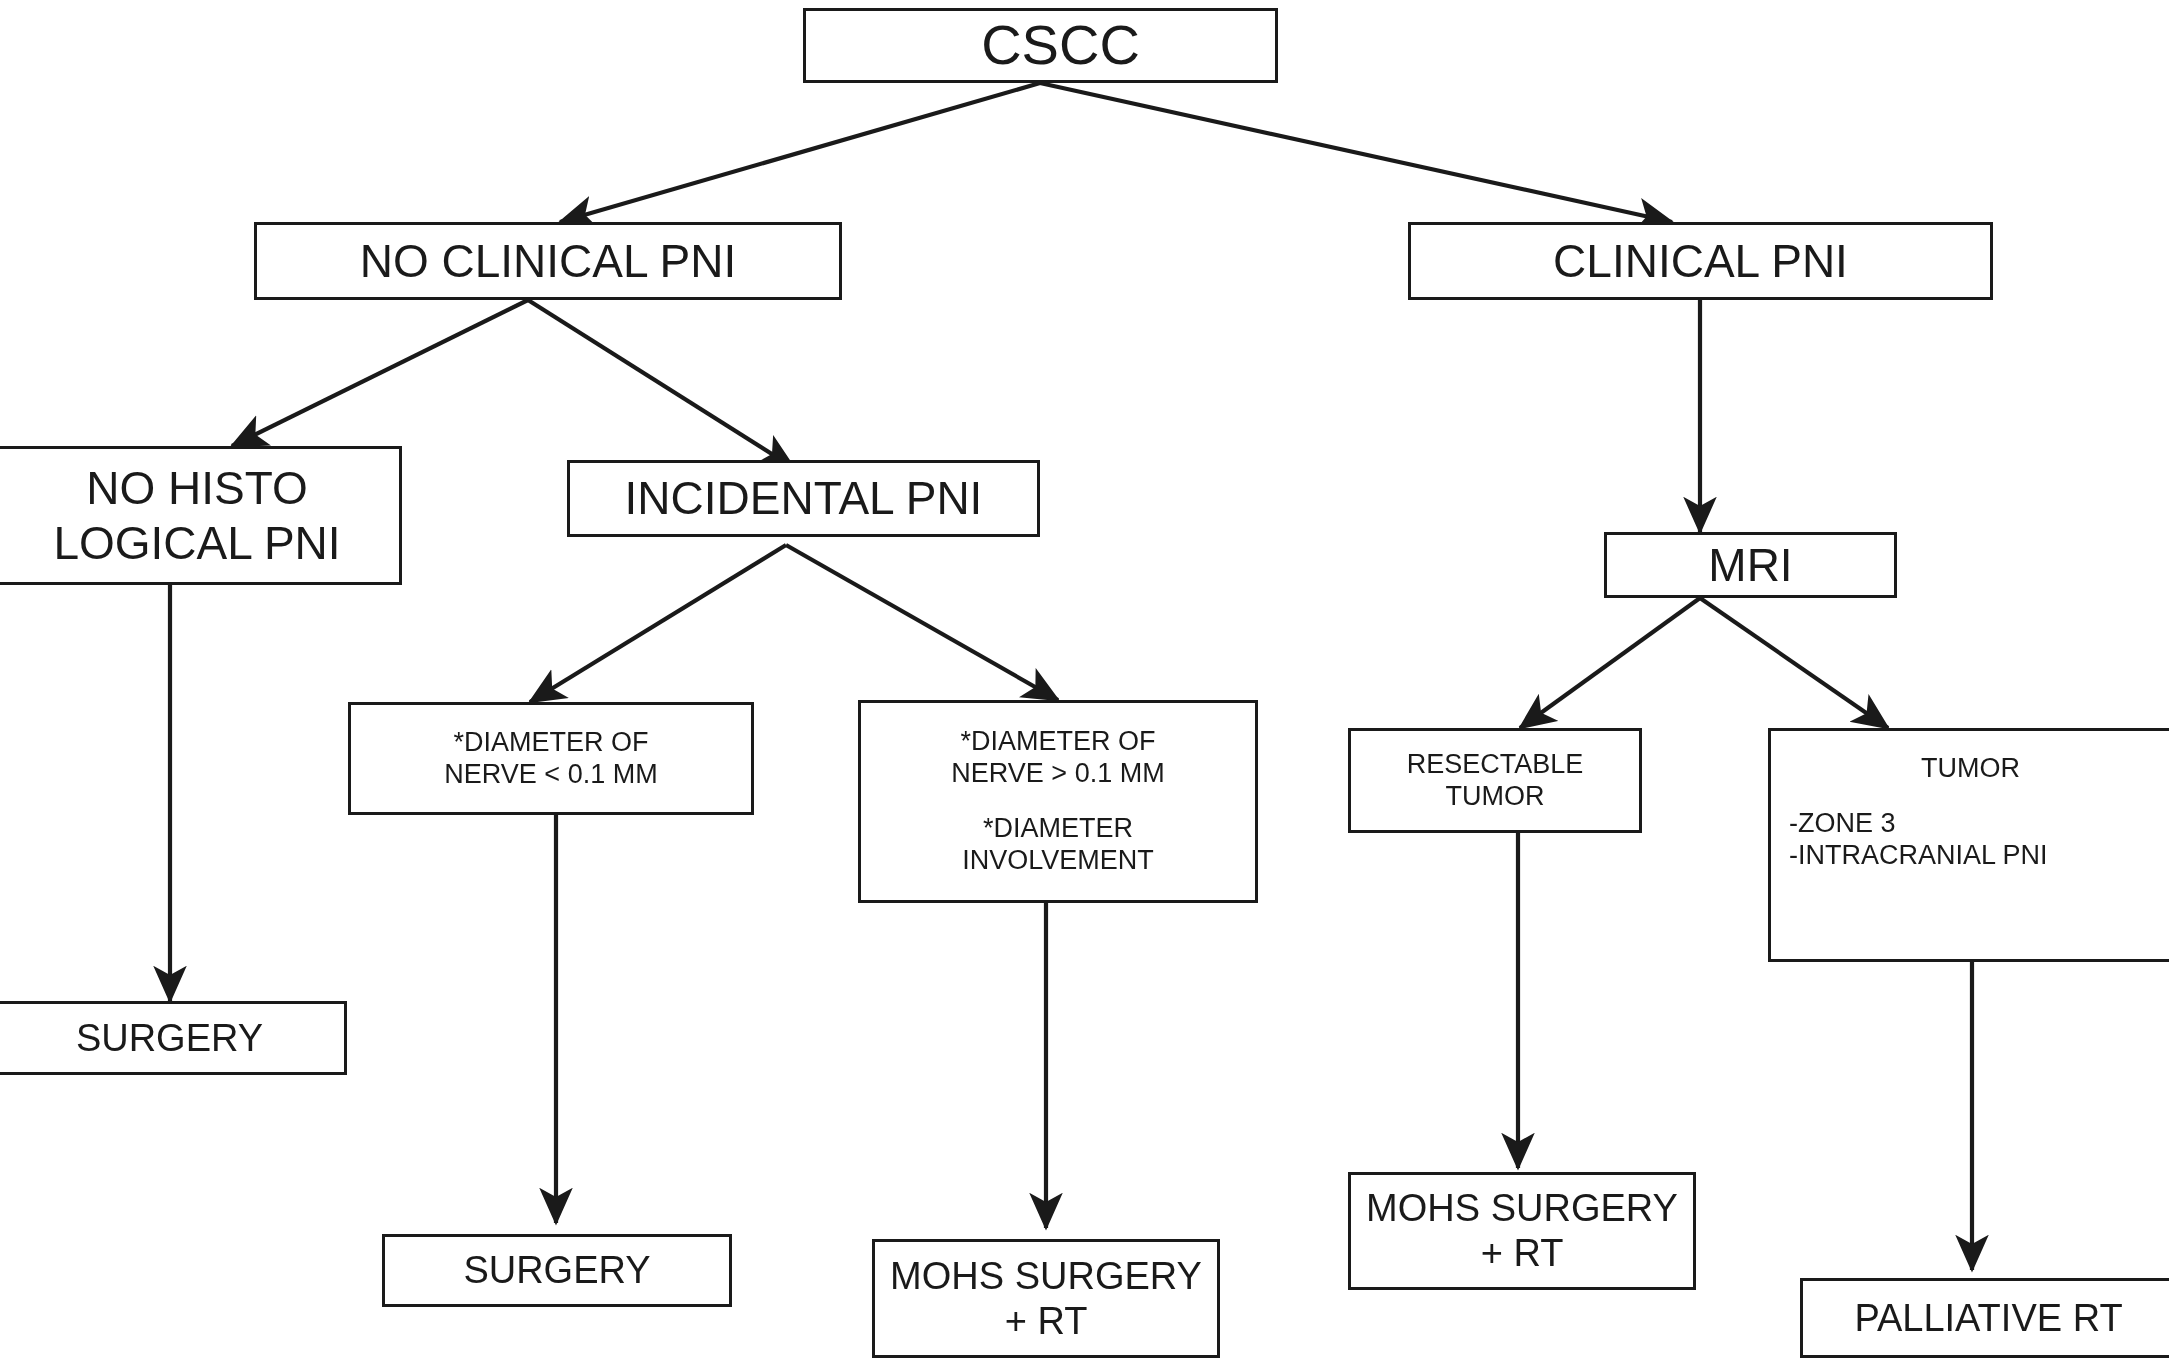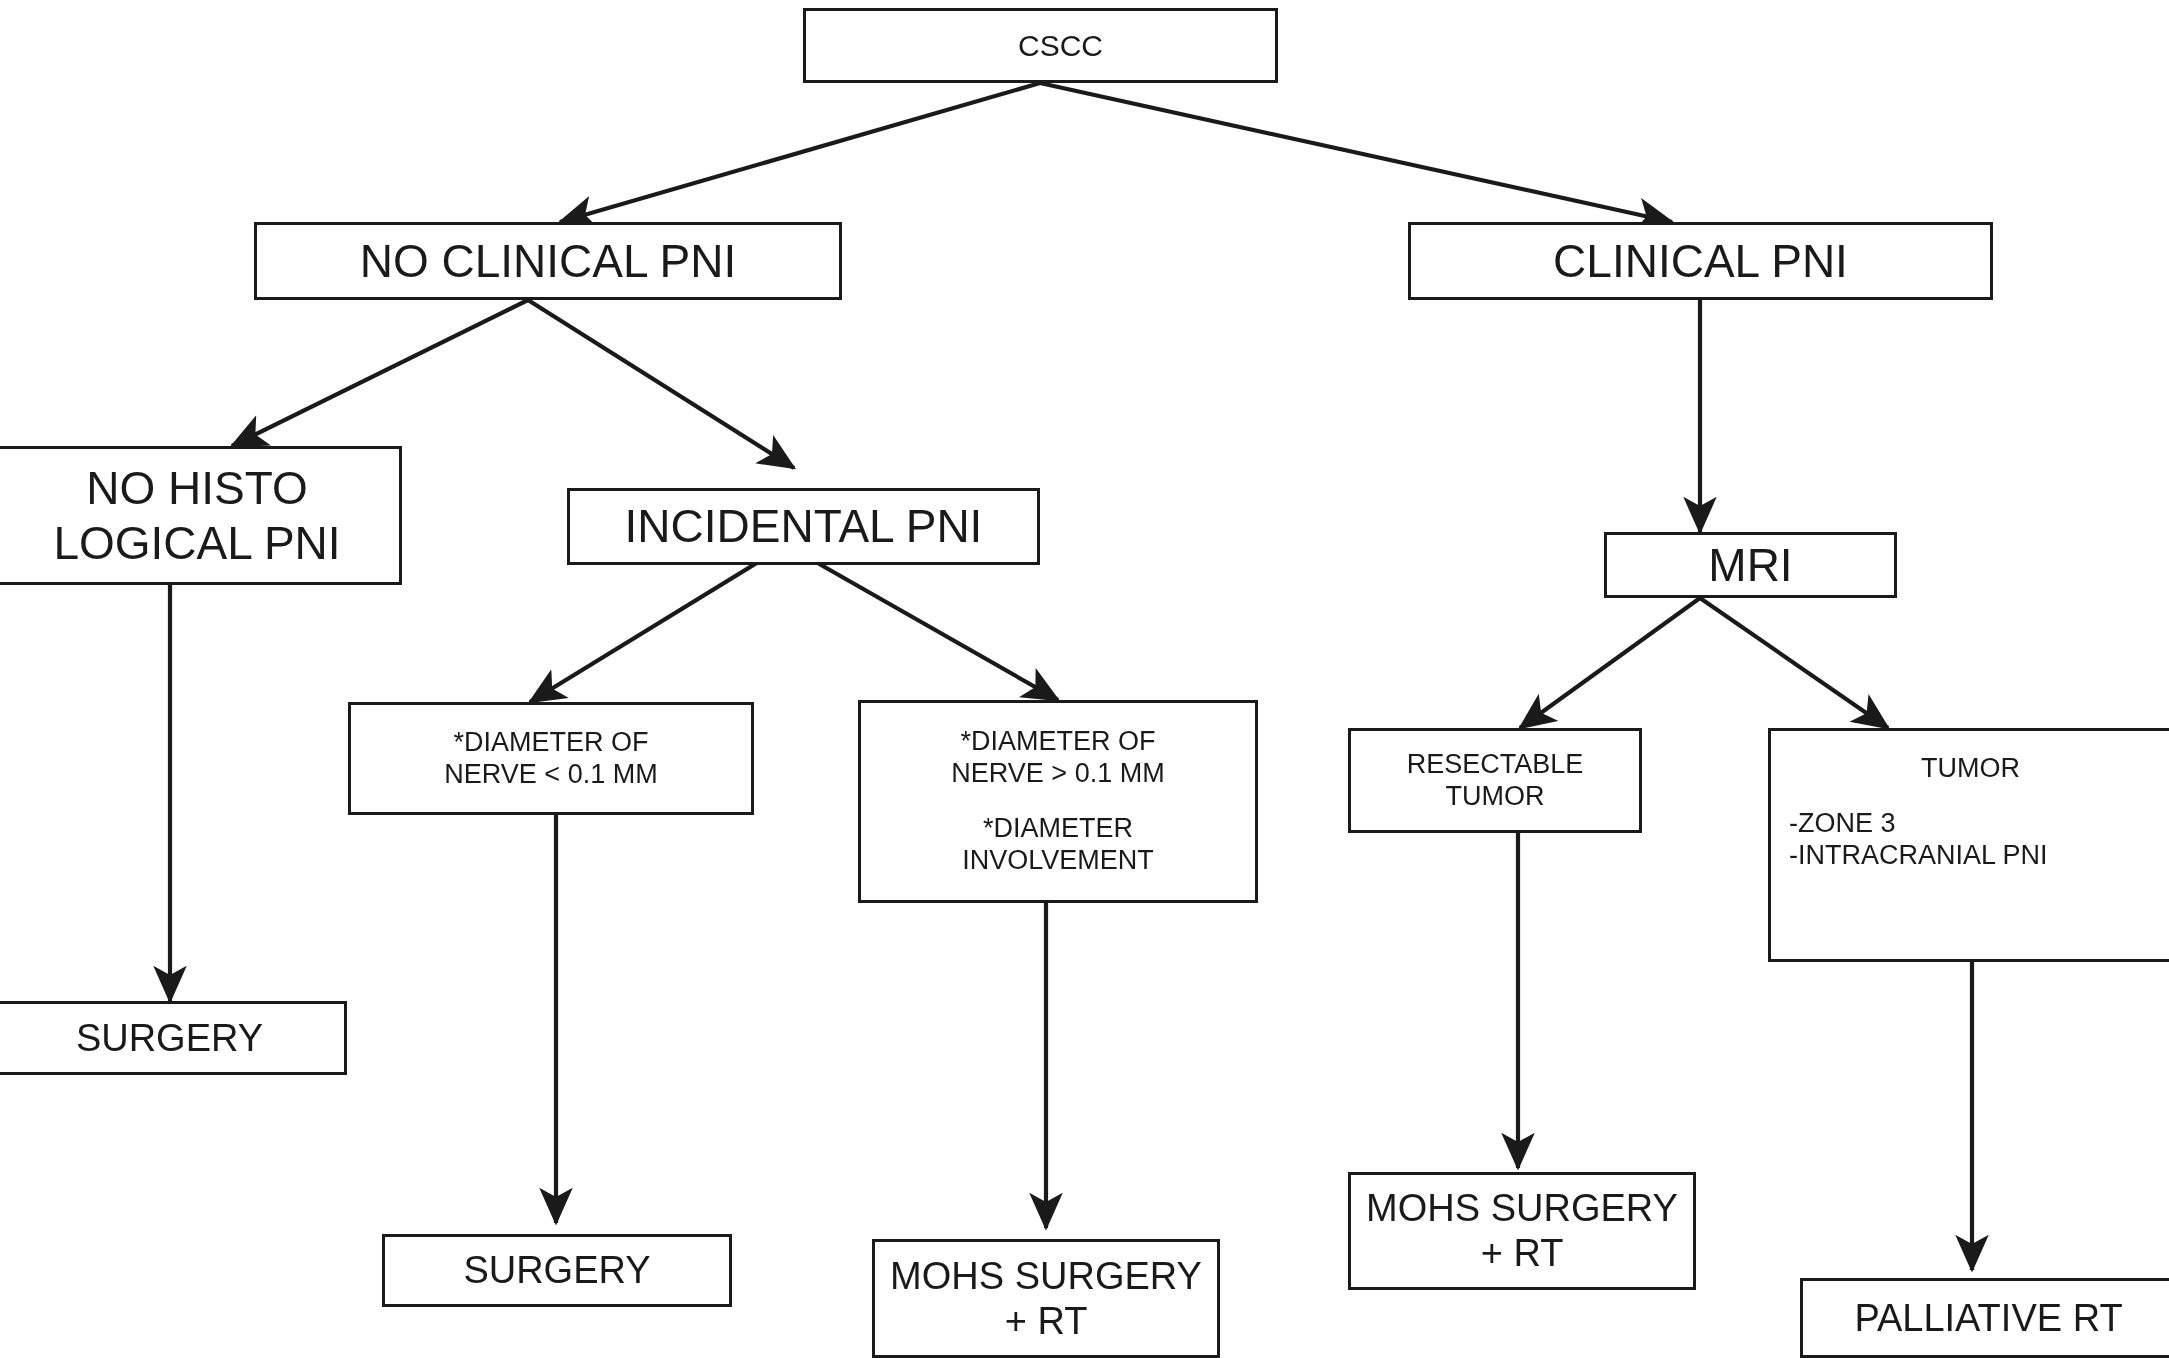--- a/index.html
+++ b/index.html
@@ -39,21 +39,21 @@
     color: #1a1a1a;
     overflow: hidden;
   }
   .node .line { display: block; white-space: pre; }
   .node.left-align { align-items: stretch; }
   .node .line.lead { text-align: center; }
   .node .line.bullet { text-align: left; padding-left: 18px; }
   .spacer { display: block; height: 0.85em; }
 
   
-  .t-xxl { font-size: 30px; padding-left: 40px; }
+  .t-xxl { font-size: 56px; padding-left: 40px; }
   .t-xl  { font-size: 46px; }
   .t-lg  { font-size: 38px; }
   .t-sm  { font-size: 27px; }
 </style>
 </head>
 <body>
 
 <div id="canvas">
 
   <svg id="edges" viewBox="0 0 2169 1358" width="2169" height="1358">
@@ -104,21 +104,21 @@
 
   <div class="node t-xl" style="left:1408px; top:222px; width:585px; height:78px;">
     <span class="line">CLINICAL PNI</span>
   </div>
 
   <div class="node t-xl" style="left:-8px; top:446px; width:410px; height:139px;">
     <span class="line">NO HISTO</span>
     <span class="line">LOGICAL PNI</span>
   </div>
 
-  <div class="node t-xl" style="left:567px; top:488px; width:473px; height:77px;">
+  <div class="node t-xl" style="left:567px; top:460px; width:473px; height:77px;">
     <span class="line">INCIDENTAL PNI</span>
   </div>
 
   <div class="node t-xl" style="left:1604px; top:532px; width:293px; height:66px;">
     <span class="line">MRI</span>
   </div>
 
   <div class="node t-sm" style="left:348px; top:702px; width:406px; height:113px;">
     <span class="line">*DIAMETER OF</span>
     <span class="line">NERVE &lt; 0.1 MM</span>

